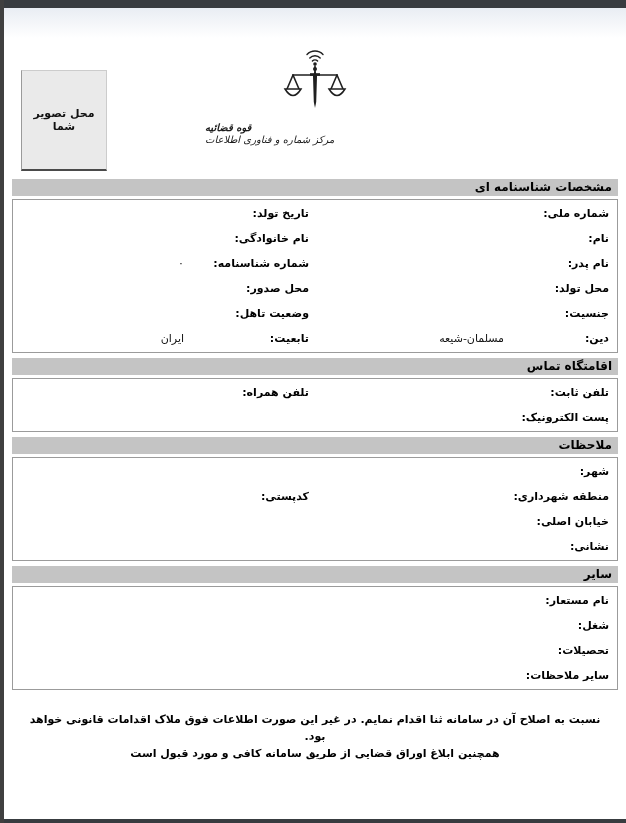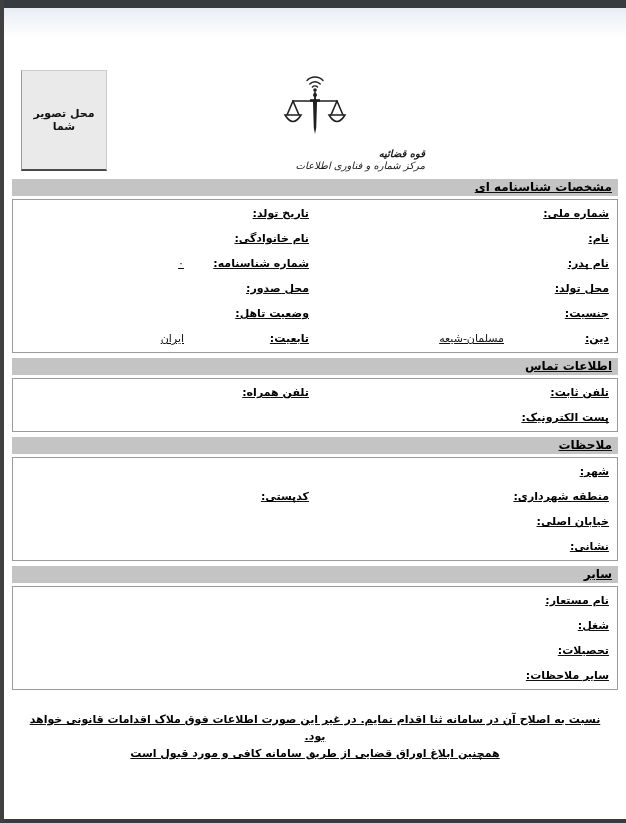--- a/index.html
+++ b/index.html
@@ -17,34 +17,34 @@
     background:linear-gradient(to bottom, #e9edf3 0px, #ffffff 30px);
   }
   .photo-box {
     position:absolute; left:17px; top:62px; width:86px; height:101px;
     background:#eaeaea;
     border:1px solid #cccccc; border-left:1px solid #9a9a9a; border-bottom:2px solid #4a4a4a;
     display:flex; align-items:center; justify-content:center;
     font-size:11px; font-weight:bold; color:#111; text-align:center;
   }
   .logo {
-    position:absolute; left:50%; top:62px; transform:translateX(-50%);
-    width:220px; text-align:right;
+    position:absolute; left:50%; top:36px; transform:translateX(-50%);
+    width:220px; text-align:left;
   }
   .logo svg { display:block; margin:0 auto; }
   .logo-title {
     font-family:"DejaVu Serif", serif; font-style:italic; font-weight:bold;
     font-size:10px; color:#1c1c1c; margin-top:-2px;
   }
   .logo-subtitle {
     font-family:"DejaVu Serif", serif; font-style:italic;
     font-size:10px; color:#1c1c1c; margin-top:1px;
   }
 
-  .content { margin:0 8px;text-decoration:underline; }
+  .content { margin:0 8px; }
   .sec-header {
     height:17px; line-height:17px; padding:0 6px;
     font-size:12px; font-weight:bold; color:#000;
     margin:5px 0 3px 0;
   }
   .sec-header.first { margin-top:1px; }
   .box { border:1px solid #9b9b9b; background:#fff; margin-bottom:2px; padding:1px 0; }
 
   .frow {
     display:grid; grid-template-columns:105px 195px 125px 1fr;
@@ -134,21 +134,21 @@
         <span class="val"></span>
       </div>
       <div class="frow">
         <span class="lbl">دین:</span>
         <span class="val">مسلمان-شیعه</span>
         <span class="lbl">تابعیت:</span>
         <span class="val">ایران</span>
       </div>
     </div>
 
-    <div class="sec-header" style="background-color: rgb(196, 196, 196);">اطلاعات تماس</div>
+    <div class="sec-header" style="background-color: rgb(196, 196, 196);">اقامتگاه تماس</div>
     <div class="box">
       <div class="frow">
         <span class="lbl">تلفن ثابت:</span>
         <span class="val"></span>
         <span class="lbl">تلفن همراه:</span>
         <span class="val"></span>
       </div>
       <div class="frow full">
         <span class="lbl">پست الکترونیک:</span>
         <span class="val"></span>

